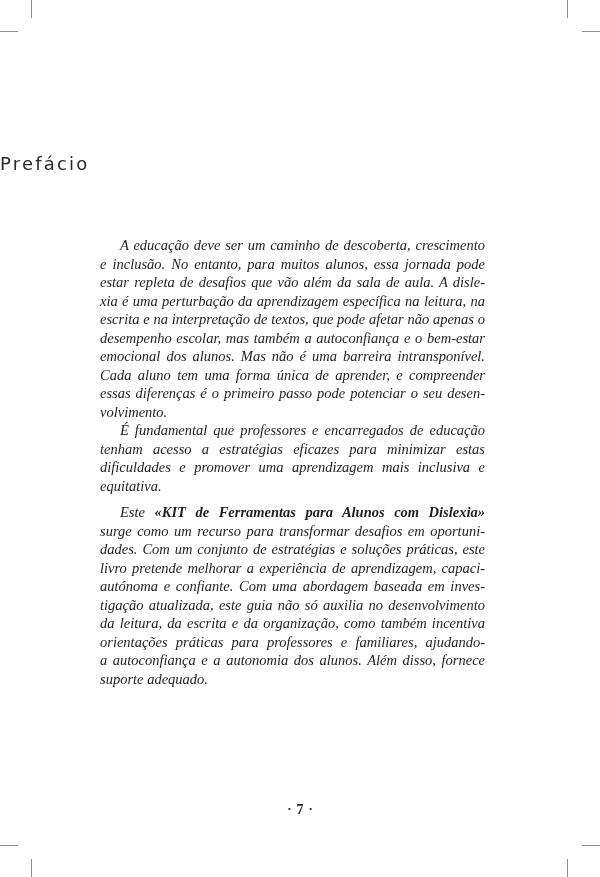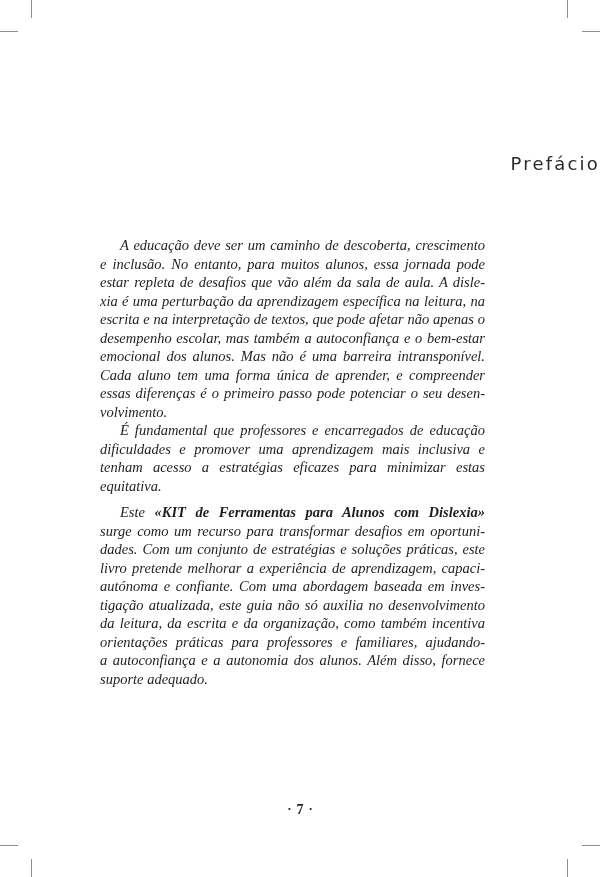--- a/index.html
+++ b/index.html
@@ -23,21 +23,21 @@
   }
   .crop.v { width: 1px; height: 18px; }
   .crop.h { width: 18px; height: 1px; }
 
   .title {
     position: absolute;
     top: 153px;
     left: 0;
     width: 100%;
     margin: 0;
-    text-align: right;
+    text-align: left;
     font-family: "DejaVu Sans", sans-serif;
     font-size: 18px;
     font-weight: 400;
     letter-spacing: 2.2px;
     color: var(--title, #2b2b2b);
   }
 
   .textblock {
     position: absolute;
     left: 100px;
@@ -100,22 +100,22 @@
         <div class="line"><span class="seg">xia é uma perturbação da aprendizagem específica na leitura, na</span></div>
         <div class="line"><span class="seg">escrita e na interpretação de textos, que pode afetar não apenas o</span></div>
         <div class="line"><span class="seg">desempenho escolar, mas também a autoconfiança e o bem-estar</span></div>
         <div class="line"><span class="seg">emocional dos alunos. Mas não é uma barreira intransponível.</span></div>
         <div class="line"><span class="seg">Cada aluno tem uma forma única de aprender, e compreender</span></div>
         <div class="line"><span class="seg">essas diferenças é o primeiro passo pode potenciar o seu desen-</span></div>
         <div class="line last"><span class="seg">volvimento.</span></div>
       </div>
       <div class="paragraph">
         <div class="line indent"><span class="seg">É fundamental que professores e encarregados de educação</span></div>
+        <div class="line"><span class="seg">tenham acesso a estratégias eficazes para minimizar estas</span></div>
         <div class="line"><span class="seg">dificuldades e promover uma aprendizagem mais inclusiva e</span></div>
-        <div class="line"><span class="seg">tenham acesso a estratégias eficazes para minimizar estas</span></div>
         <div class="line last"><span class="seg">equitativa.</span></div>
       </div>
       <div class="paragraph spaced">
         <div class="line indent"><span class="seg">Este </span><span class="seg-bold">«KIT de Ferramentas para Alunos com Dislexia»</span></div>
         <div class="line"><span class="seg">surge como um recurso para transformar desafios em oportuni-</span></div>
         <div class="line"><span class="seg">dades. Com um conjunto de estratégias e soluções práticas, este</span></div>
         <div class="line"><span class="seg">livro pretende melhorar a experiência de aprendizagem, capaci-</span></div>
         <div class="line"><span class="seg">autónoma e confiante. Com uma abordagem baseada em inves-</span></div>
         <div class="line"><span class="seg">tigação atualizada, este guia não só auxilia no desenvolvimento</span></div>
         <div class="line"><span class="seg">da leitura, da escrita e da organização, como também incentiva</span></div>

